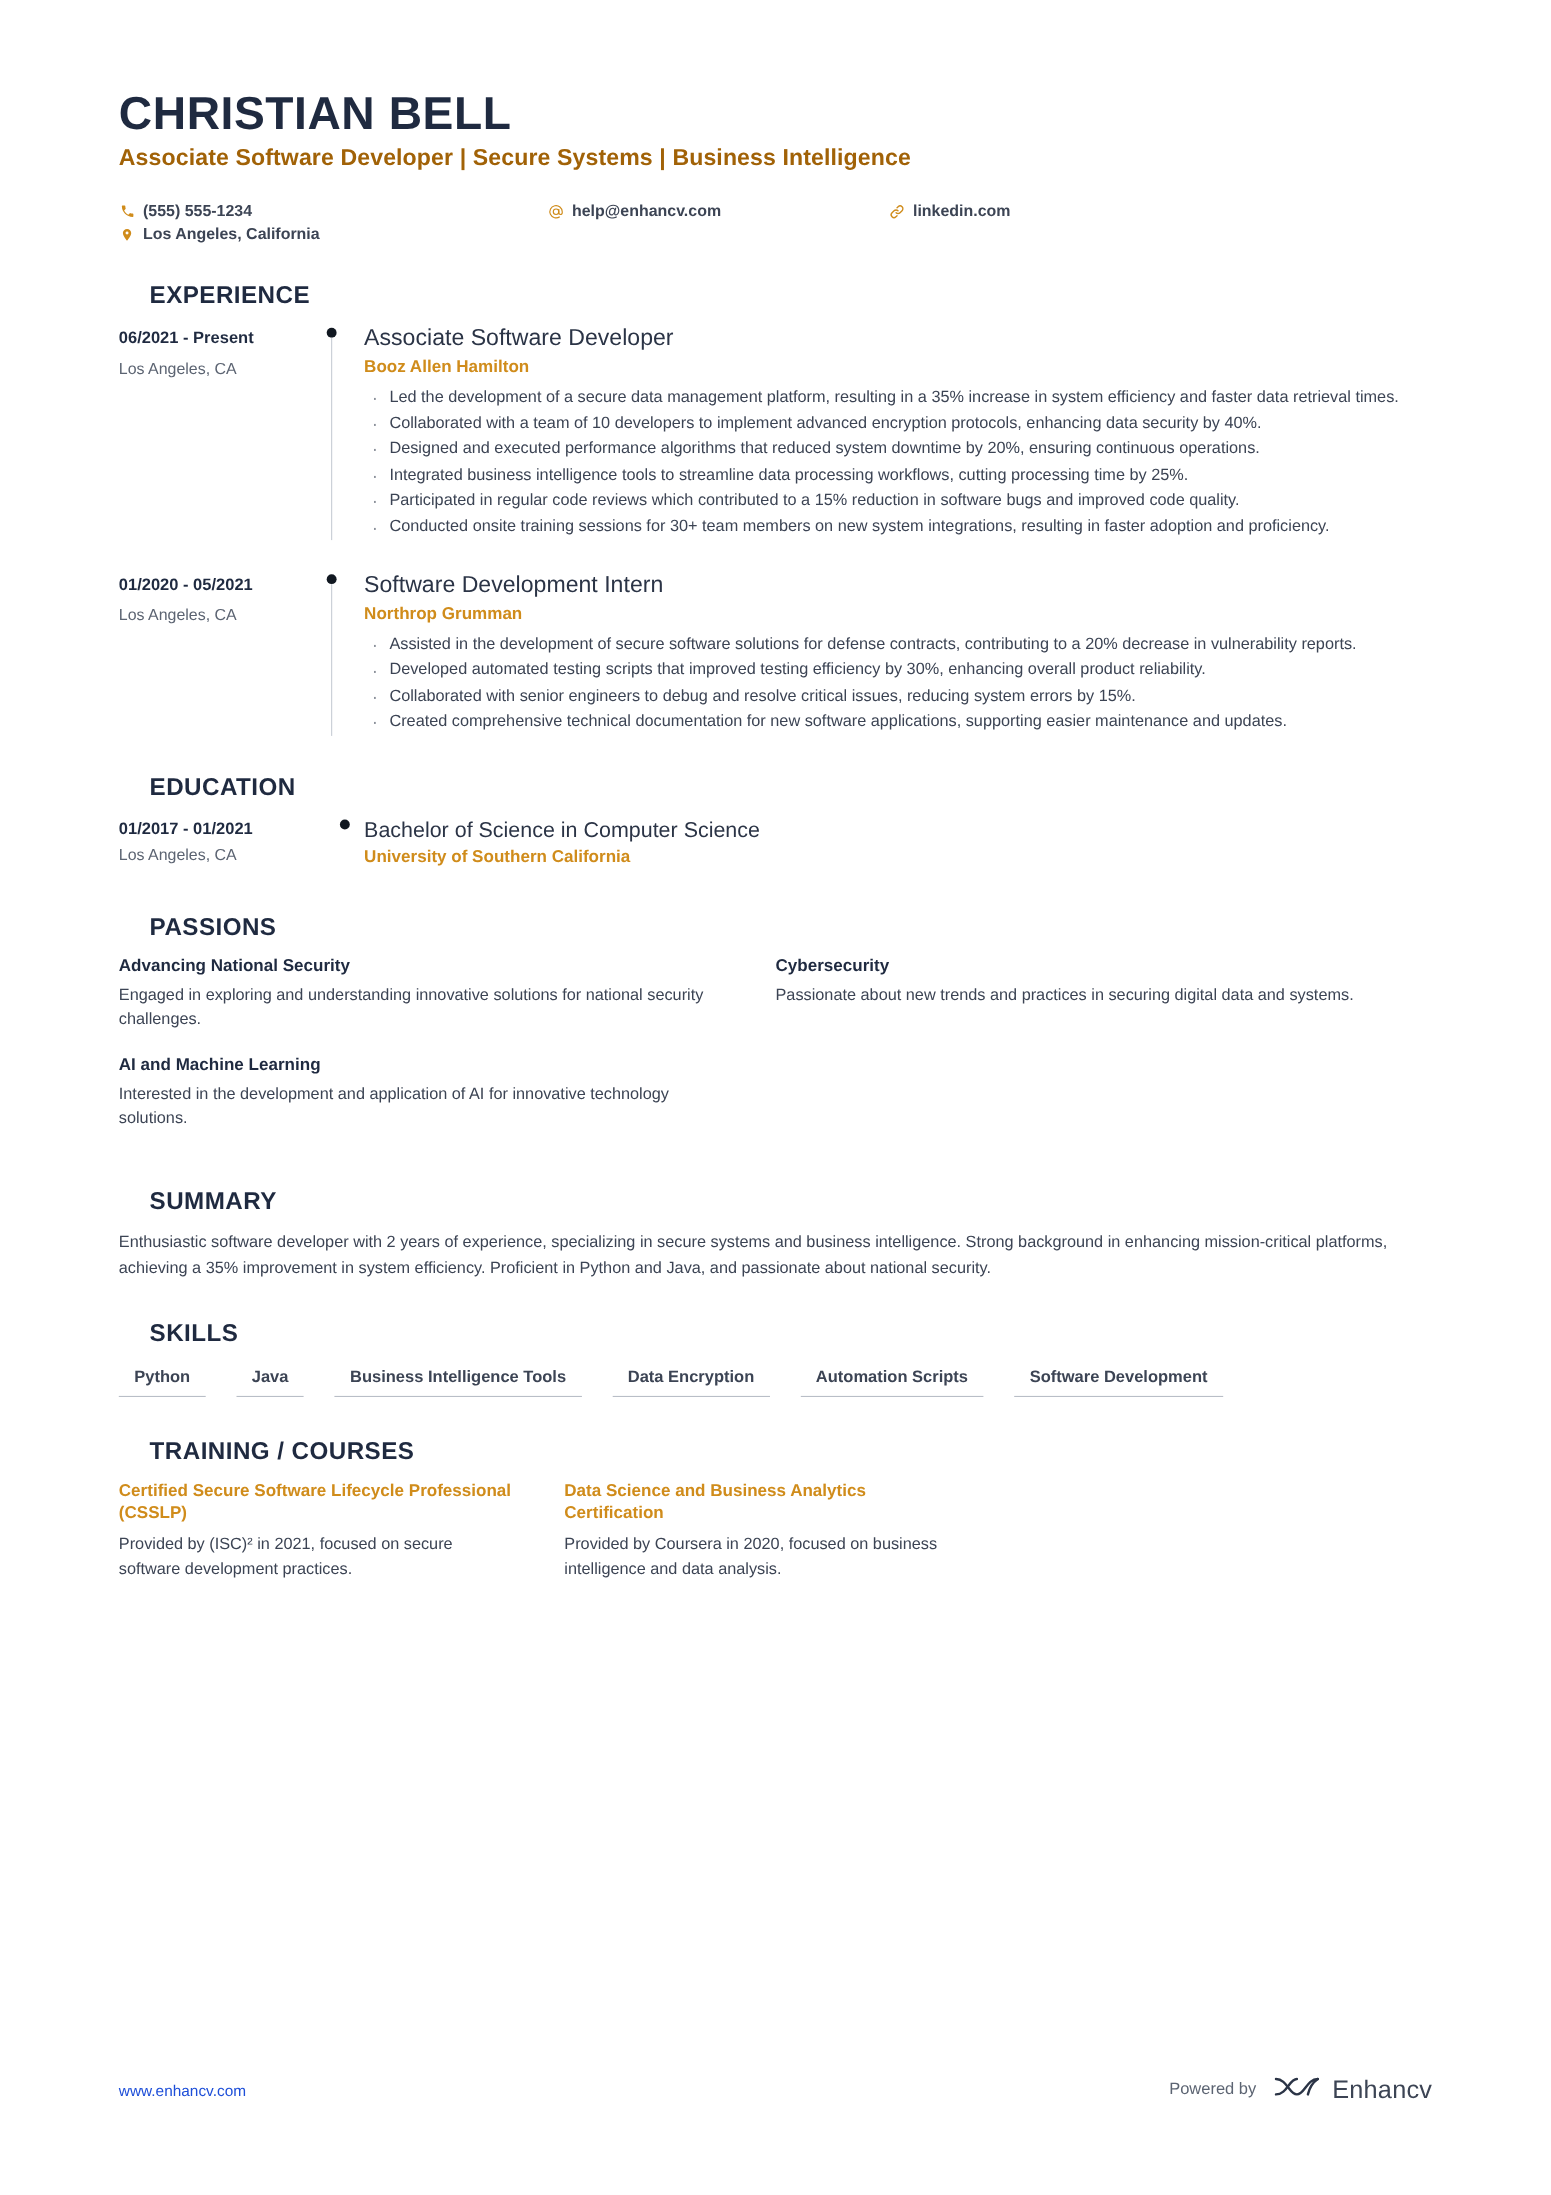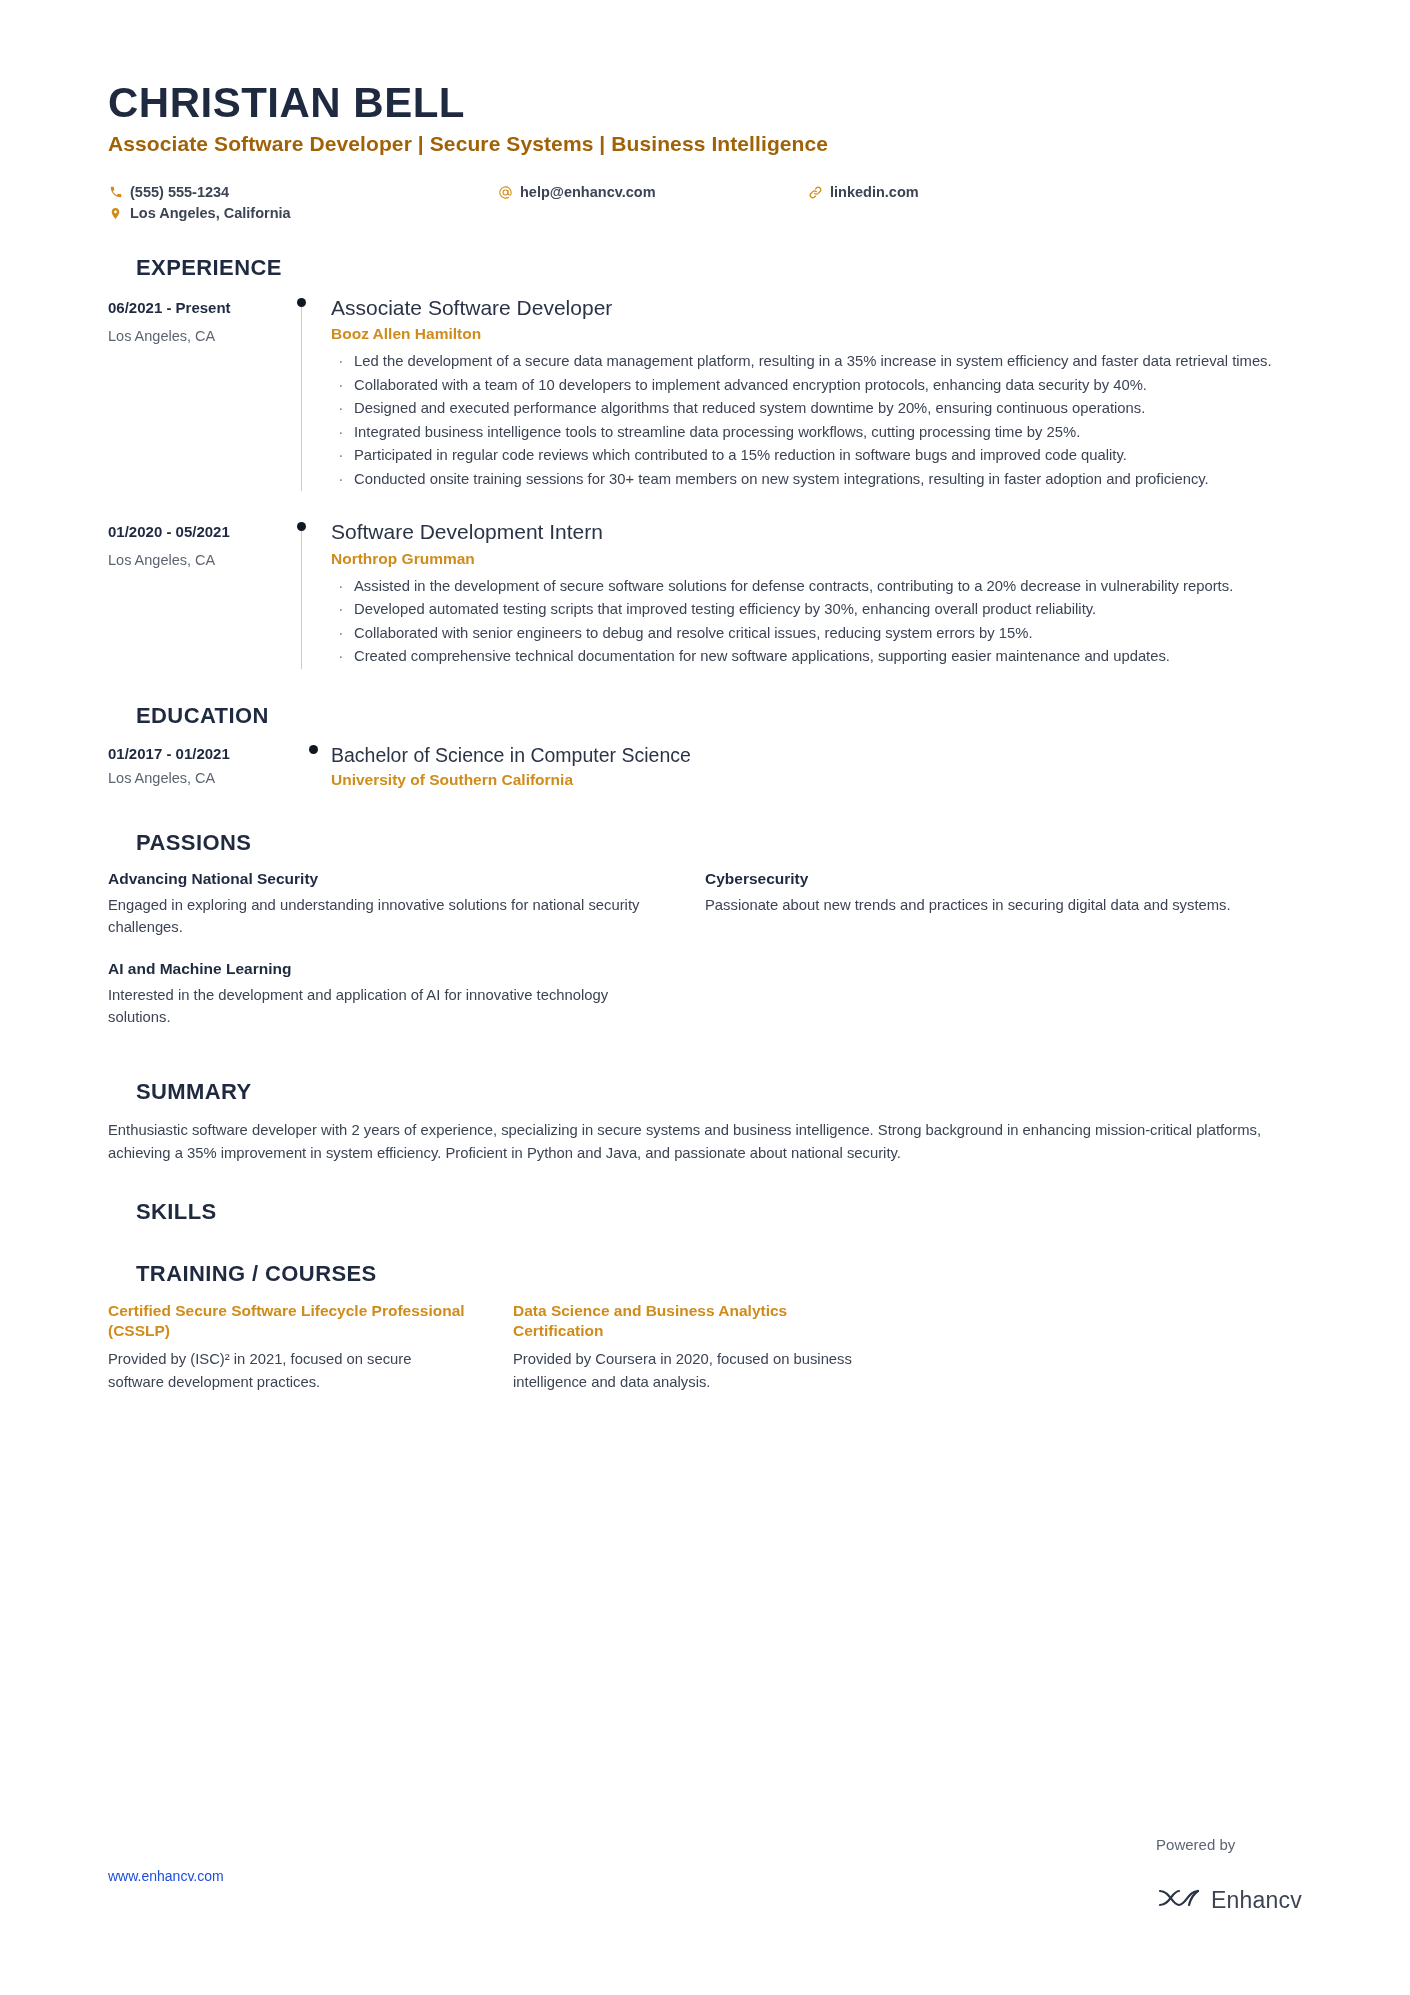--- a/index.html
+++ b/index.html
@@ -234,23 +234,22 @@
     display: flex;
     align-items: center;
     justify-content: space-between;
   }
   .footer-url {
     font-size: 14px;
     color: #1d4ed8;
   }
   .footer-right {
     display: flex;
-    align-items: flex-start;
-    gap: 32px;
-    flex-direction: column;
+    align-items: center;
+    gap: 14px;
   }
   .powered {
     font-size: 15px;
     color: #5c6472;
   }
   .brand {
     display: flex;
     align-items: center;
     gap: 9px;
   }
@@ -401,20 +400,28 @@
       </div>
     </div>
 
     <div class="section" style="margin-top:28px;">
       <div class="section-title">SUMMARY</div>
       <div class="summary-text">Enthusiastic software developer with 2 years of experience, specializing in secure systems and business intelligence. Strong background in enhancing mission-critical platforms, achieving a 35% improvement in system efficiency. Proficient in Python and Java, and passionate about national security.</div>
     </div>
 
     <div class="section">
       <div class="section-title">SKILLS</div>
+      <div class="skills-row">
+        <div class="skill-chip">Python</div>
+        <div class="skill-chip">Java</div>
+        <div class="skill-chip">Business Intelligence Tools</div>
+        <div class="skill-chip">Data Encryption</div>
+        <div class="skill-chip">Automation Scripts</div>
+        <div class="skill-chip">Software Development</div>
+      </div>
     </div>
 
     <div class="section" style="margin-top:36px;">
       <div class="section-title">TRAINING / COURSES</div>
       <div class="training-cols">
         <div class="col">
           <div class="training-title">Certified Secure Software Lifecycle Professional (CSSLP)</div>
           <div class="training-text">Provided by (ISC)² in 2021, focused on secure software development practices.</div>
         </div>
         <div class="col">

